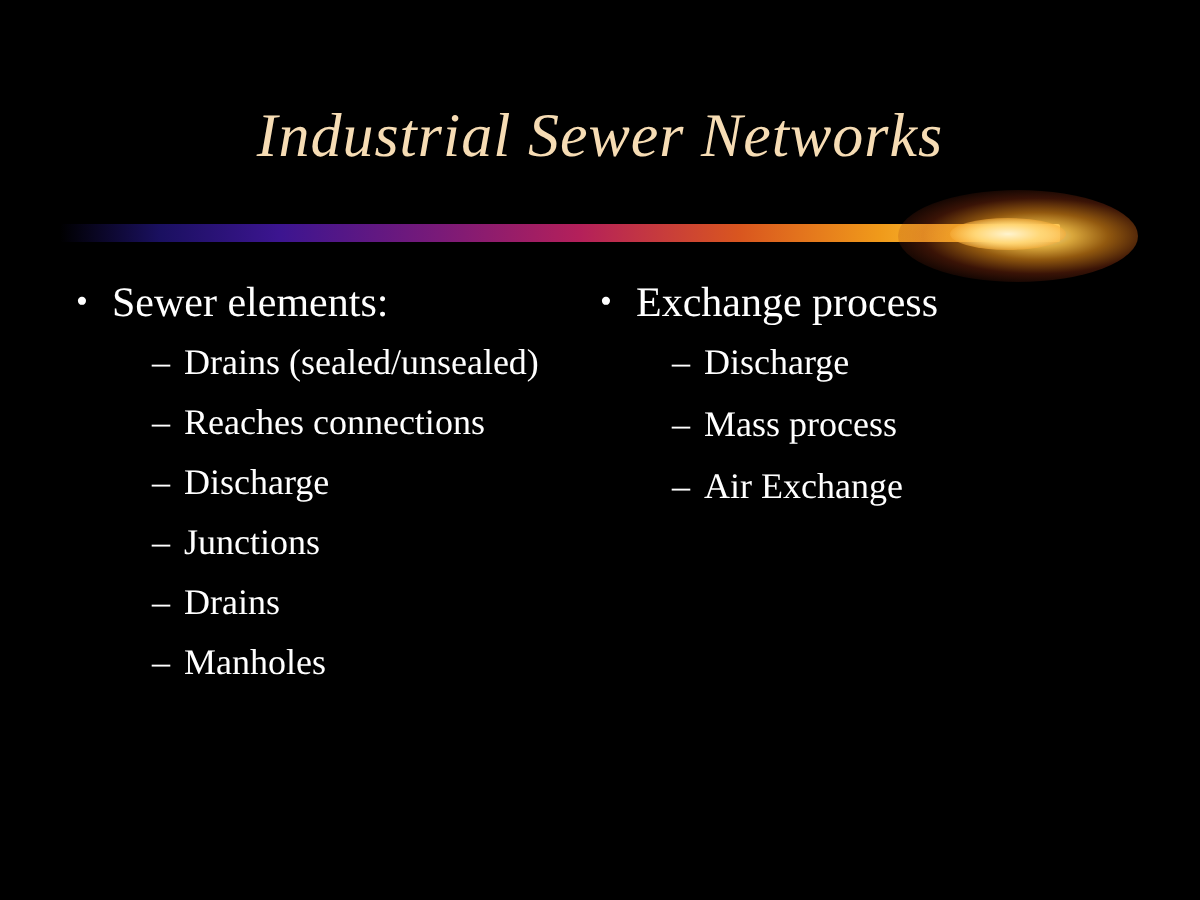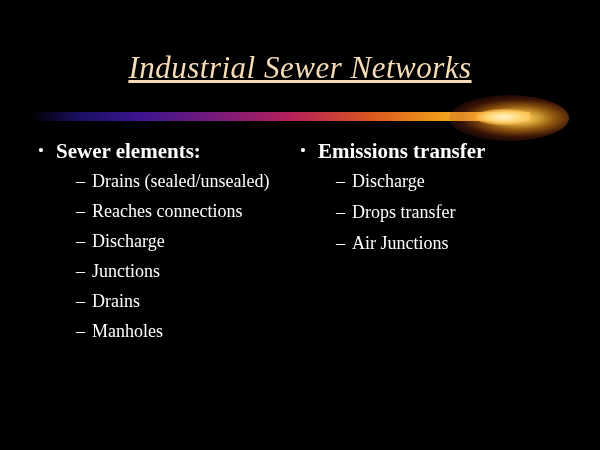--- a/index.html
+++ b/index.html
@@ -24,21 +24,20 @@
     top: 50px;
     left: 0;
     width: 600px;
     text-align: center;
     font-family: "Liberation Serif", serif;
     font-style: italic;
     font-size: 31px;
     color: #f6dcb4;
     letter-spacing: 0.5px;
     white-space: nowrap;
-    text-decoration: underline;
   }
   
   .divider-wrap {
     position: absolute;
     top: 98px;
     left: 30px;
     width: 545px;
     height: 42px;
   }
   .divider-bar {
@@ -109,21 +108,21 @@
     margin-bottom: 6px;
   }
   .l1 .bullet {
     color: #ffffff;
     font-size: 17px;
     line-height: 26px;
     width: 18px;
     flex: 0 0 18px;
     text-align: left;
   }
-  .l1 .txt { flex: 1 1 auto; font-weight: bold; }
+  .l1 .txt { flex: 1 1 auto; }
 
   .l2 {
     display: flex;
     align-items: flex-start;
     color: #ffffff;
     font-size: 18px;
     line-height: 23px;
     margin: 0 0 6px 0;
   }
   .l2 .dash {
@@ -184,32 +183,32 @@
         <div class="l2">
           <span class="dash">–</span>
           <span class="txt">Manholes</span>
         </div>
       </div>
     </div>
 
     <div class="col col-right">
       <div class="l1">
         <span class="bullet">•</span>
-        <span class="txt">Emissions transfer</span>
+        <span class="txt">Exchange process</span>
       </div>
       <div class="sub-right">
         <div class="l2">
           <span class="dash">–</span>
           <span class="txt">Discharge</span>
         </div>
         <div class="l2">
           <span class="dash">–</span>
-          <span class="txt">Drops transfer</span>
-        </div>
-        <div class="l2">
-          <span class="dash">–</span>
-          <span class="txt">Air Junctions</span>
+          <span class="txt">Mass process</span>
+        </div>
+        <div class="l2">
+          <span class="dash">–</span>
+          <span class="txt">Air Exchange</span>
         </div>
       </div>
     </div>
 
   </div>
 </div>
 
 </body></html>

